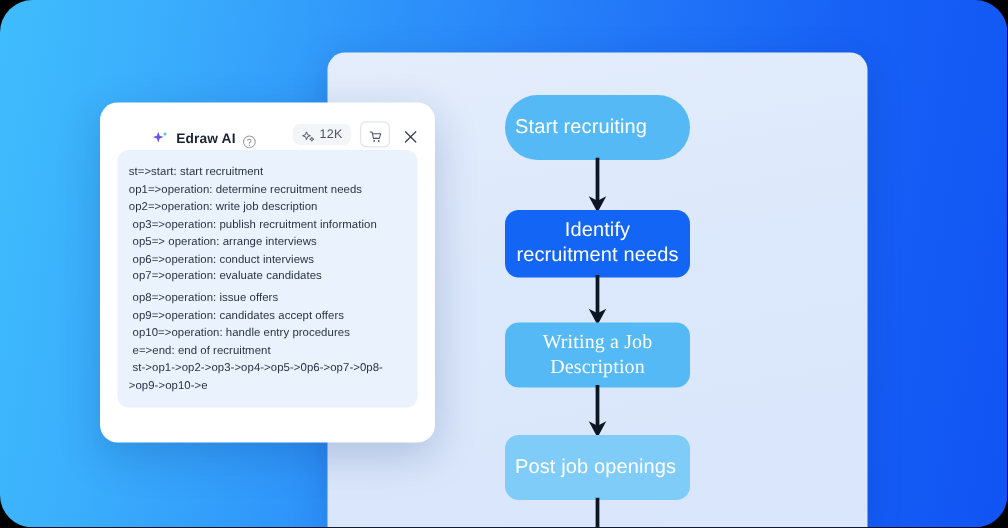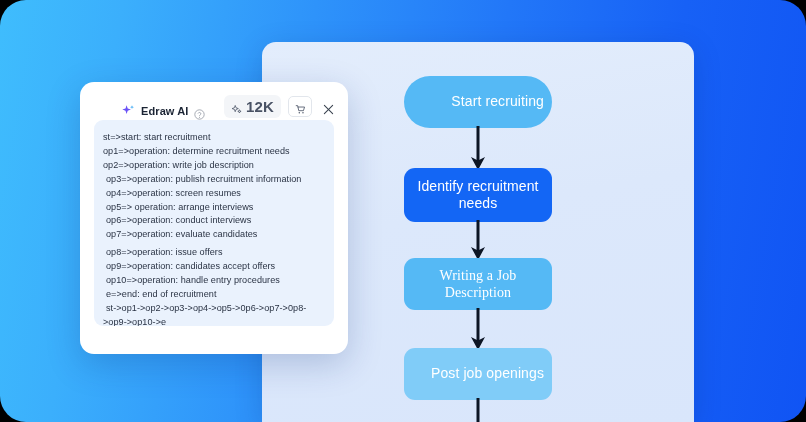--- a/index.html
+++ b/index.html
@@ -60,24 +60,24 @@
     width: 432px;
     height: 380px;
   }
   .node {
     position: absolute;
     left: 50%;
     transform: translateX(-50%);
     width: 148px;
     display: flex;
     align-items: center;
-    justify-content: flex-end;
+    justify-content: flex-start;
     text-align: center;
     color: #FFFFFF;
-    font-size: 14px;
+    font-size: 16px;
     line-height: 1.22;
     letter-spacing: 0.1px;
     box-sizing: border-box;
     padding: 6px 8px;
     user-select: none;
   }
   .node.start {
     top: 34px;
     height: 52px;
     border-radius: 26px;
@@ -157,23 +157,23 @@
   }
   .credits {
     display: flex;
     align-items: center;
     gap: 4px;
     background: #F3F5F8;
     border-radius: 6px;
     padding: 3px 7px;
   }
   .credits-label {
-    font-size: 15px;
+    font-size: 10px;
     color: #4A5365;
-    font-weight: bold;
+    font-weight: normal;
     letter-spacing: 0.2px;
   }
   .icon-diamond { width: 11px; height: 11px; display: block; }
   .cart-btn {
     width: 22px;
     height: 19px;
     border: 1px solid #E2E6EC;
     border-radius: 5px;
     display: flex;
     align-items: center;
@@ -318,21 +318,20 @@
           </div>
 
         </div>
       </div>
 
       <div class="message-bubble">
         <div class="msg-line">st=&gt;start: start recruitment</div>
         <div class="msg-line">op1=&gt;operation: determine recruitment needs</div>
         <div class="msg-line">op2=&gt;operation: write job description</div>
         <div class="msg-line indent">op3=&gt;operation: publish recruitment information</div>
-        <div class="msg-line indent">op4=&gt;operation: screen resumes</div>
         <div class="msg-line indent">op5=&gt; operation: arrange interviews</div>
         <div class="msg-line indent">op6=&gt;operation: conduct interviews</div>
         <div class="msg-line indent">op7=&gt;operation: evaluate candidates</div>
         <div class="msg-line indent gap">op8=&gt;operation: issue offers</div>
         <div class="msg-line indent">op9=&gt;operation: candidates accept offers</div>
         <div class="msg-line indent">op10=&gt;operation: handle entry procedures</div>
         <div class="msg-line indent">e=&gt;end: end of recruitment</div>
         <div class="msg-line indent">st-&gt;op1-&gt;op2-&gt;op3-&gt;op4-&gt;op5-&gt;0p6-&gt;op7-&gt;0p8-</div>
         <div class="msg-line">&gt;op9-&gt;op10-&gt;e</div>
       </div>

